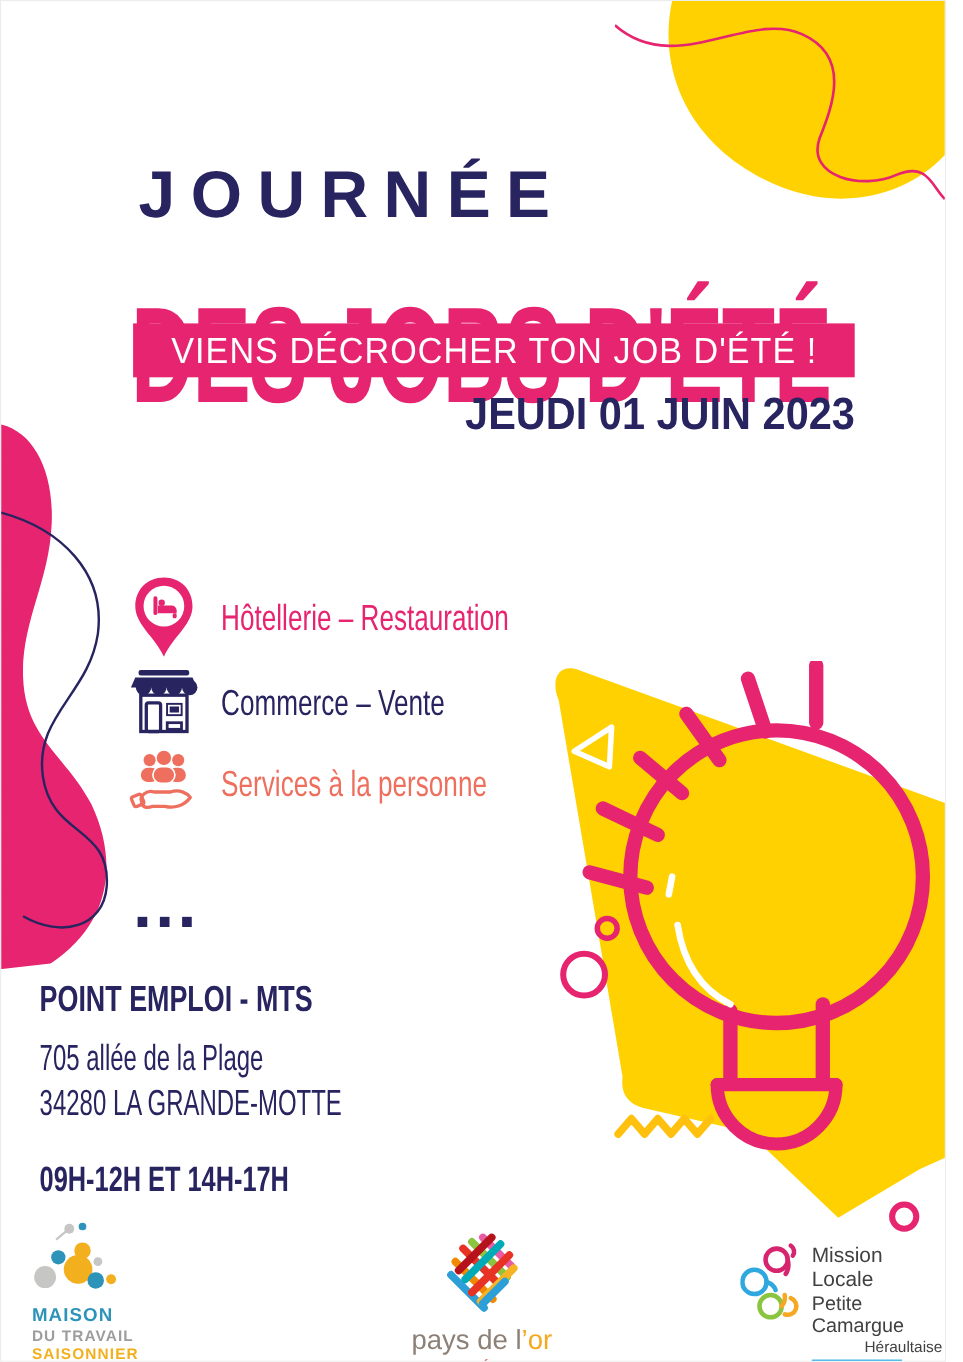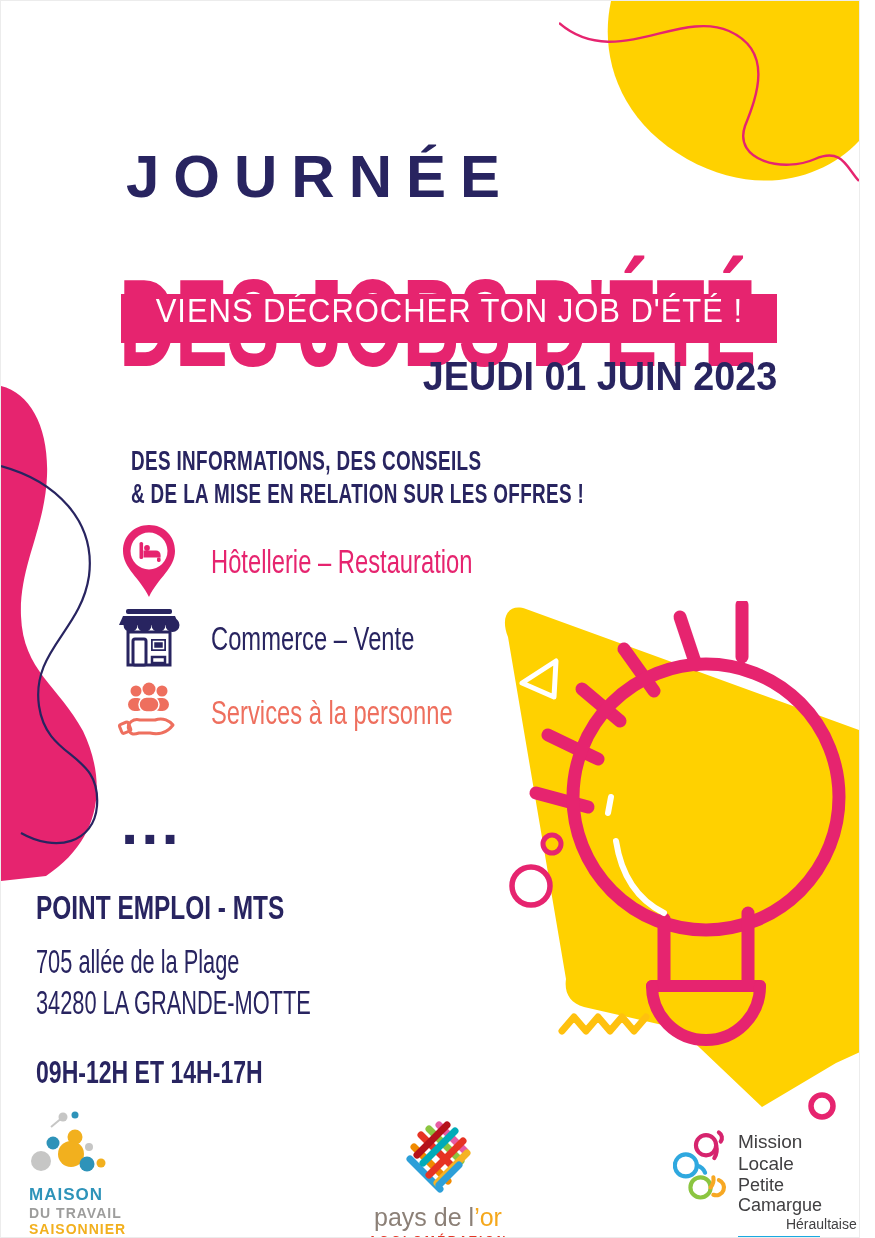--- a/index.html
+++ b/index.html
@@ -14,39 +14,39 @@
     left:125px; top:106px; color:#282460; font-size:60px; font-weight:bold;
     letter-spacing:14px; line-height:1; white-space:nowrap;
   }
   .title2 {
     left:118px; top:162px; color:#E6246F; font-size:124px; font-weight:bold;
     line-height:0.92; white-space:nowrap; transform:scaleX(0.64);
     transform-origin:left top; letter-spacing:-2px;
   }
   .banner {
     left:120px; top:293px; width:656px; height:49px; background:#E6246F;
-    display:flex; justify-content:center;
+    display:flex; align-items:center; justify-content:center;
   }
   .banner-text {
     color:#fff; font-size:33px; line-height:1; white-space:nowrap;
     transform:scaleX(0.94); letter-spacing:1px;
   }
   .date {
     left:120px; top:352px; width:656px; text-align:right; color:#282460;
     font-size:41px; font-weight:bold; white-space:nowrap;
   }
   .date span { display:inline-block; transform:scaleX(0.92); transform-origin:right center; }
   
   .info { left:130px; top:447px; color:#282460; font-weight:bold; }
   .info p { margin:0 0 6px 0; font-size:27px; line-height:1.0;
             transform:scaleX(0.70); transform-origin:left center; white-space:nowrap;
             letter-spacing:0.5px; }
   
   .sectors { left:114px; top:520px; width:560px; list-style:none; margin:0; padding:0; }
-  .sectors li { display:flex; align-items:center; gap:28px; height:74px; }
+  .sectors li { display:flex; align-items:center; gap:18px; height:74px; }
   .sectors li.row-pin { height:80px; }
   .icon-box { width:68px; display:flex; justify-content:center; align-items:center; flex:0 0 68px; }
   .sector-label { font-size:33px; line-height:1; white-space:nowrap;
                   transform:scaleX(0.72); transform-origin:left center; }
   .c-pink  { color:#E6246F; }
   .c-navy  { color:#282460; }
   .c-orange{ color:#EB7323; }
   .c-coral { color:#EE6F5E; }
   .dots { left:120px; top:791px; color:#282460; font-size:62px; font-weight:bold;
           letter-spacing:3px; line-height:1; }
@@ -126,24 +126,20 @@
 
   <h1 class="abs title1">JOURNÉE</h1>
   <h2 class="abs title2">DES JOBS D'ÉTÉ</h2>
   <div class="abs banner">
     <span class="banner-text">VIENS DÉCROCHER TON JOB D'ÉTÉ !</span>
   </div>
   <div class="abs date">
     <span>JEUDI 01 JUIN 2023</span>
   </div>
 
-  <div class="abs info">
-    <p>DES INFORMATIONS, DES CONSEILS</p>
-    <p>&amp; DE LA MISE EN RELATION SUR LES OFFRES !</p>
-  </div>
 
   <ul class="abs sectors">
     <li class="row-pin">
       <span class="icon-box">
         <svg width="58" height="76" viewBox="0 0 58 76">
           <path d="M29,2 C14,2 3,13 3,28 C3,45 20,55 29,74 C38,55 55,45 55,28 C55,13 44,2 29,2 Z" fill="#E6246F"></path>
           <circle cx="29" cy="28" r="18.5" fill="#fff"></circle>
           <g fill="#E6246F">
             <rect x="19.5" y="19" width="3.6" height="17" rx="1.6"></rect>
             <circle cx="27" cy="25" r="2.9"></circle>

